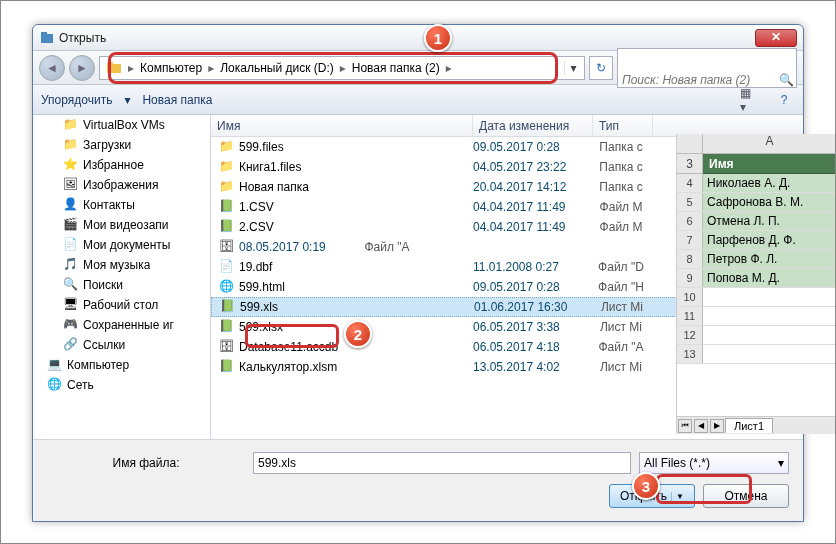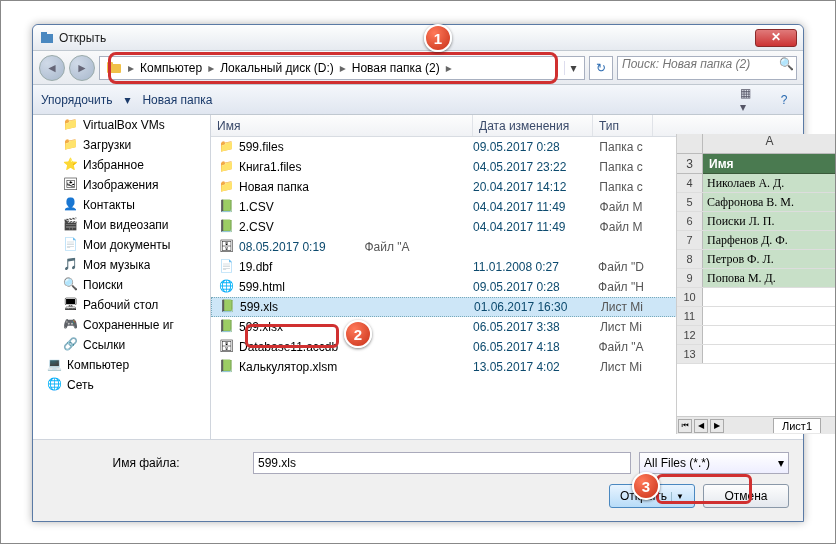--- a/index.html
+++ b/index.html
@@ -17,21 +17,21 @@
 
 
 .navbar { height: 34px; background: linear-gradient(to bottom, #f8f9fa, #e8ebf0); border-bottom: 1px solid #c0c8d0; display: flex; align-items: center; padding: 4px 6px; gap: 4px; }
 .navbtn { width: 26px; height: 26px; border-radius: 50%; background: radial-gradient(circle at 30% 30%, #d0dae8, #a8b8cc); border: 1px solid #9aa; display: flex; align-items: center; justify-content: center; color: #667; cursor: pointer; }
 .crumb-wrap { flex: 1; height: 24px; border: 1px solid #a8b0c0; background: #fff; display: flex; align-items: center; padding: 0 2px; position: relative; }
 .crumb-icon { width: 16px; height: 16px; margin: 0 4px; }
 .crumb { padding: 0 4px; color: #000; cursor: pointer; }
 .crumb-sep { color: #666; padding: 0 2px; }
 .crumb-dd { width: 18px; text-align: center; color: #444; border-left: 1px solid #dde; cursor: pointer; }
 .refresh { width: 24px; height: 24px; border: 1px solid #a8b0c0; background: #fff; display: flex; align-items: center; justify-content: center; color: #2a6ab0; cursor: pointer; }
-.search { width: 180px; height: 24px; border: 1px solid #a8b0c0; background: #fff; display: flex; align-items: flex-start; padding: 0 4px; }
+.search { width: 180px; height: 40px; border: 1px solid #a8b0c0; background: #fff; display: flex; align-items: flex-end; padding: 0 4px; }
 .search input { border: none; outline: none; flex: 1; color: #888; font-style: italic; background: transparent; }
 .search .sicon { color: #2a6ab0; }
 
 
 .toolbar { height: 30px; background: linear-gradient(to bottom, #f4f7fb, #e0e6f0); border-bottom: 1px solid #c0c8d0; display: flex; align-items: center; padding: 0 8px; gap: 12px; }
 .toolbar .titem { color: #1a3a6a; cursor: pointer; }
 .toolbar .spacer { flex: 1; }
 .tbicon { width: 22px; height: 20px; border: 1px solid transparent; display: flex; align-items: center; justify-content: center; color: #556; cursor: pointer; }
 
 
@@ -71,23 +71,23 @@
 .excel { position: absolute; right: 0; top: 134px; width: 160px; height: 300px; background: #fff; border-left: 1px solid #ccc; }
 .excel .colhdr { height: 20px; background: #e8e8e8; border-bottom: 1px solid #bbb; display: flex; }
 .excel .colhdr div:first-child { width: 26px; border-right: 1px solid #bbb; }
 .excel .colhdr div:last-child { flex: 1; text-align: center; color: #444; }
 .excel .xhdr { height: 20px; display: flex; }
 .excel .xhdr .rn { width: 26px; background: #e8e8e8; border-right: 1px solid #bbb; border-bottom: 1px solid #bbb; text-align: center; color: #444; line-height: 20px; }
 .excel .xhdr .xh { flex: 1; background: #4a7a50; color: #fff; font-weight: bold; padding: 0 6px; line-height: 20px; border-bottom: 1px solid #3a5a3a; }
 .excel .xrow { height: 19px; display: flex; border-bottom: 1px solid #ddd; }
 .excel .xrow .rn { width: 26px; background: #e8e8e8; border-right: 1px solid #bbb; text-align: center; color: #444; line-height: 19px; font-size: 11px; }
 .excel .xrow .xc { flex: 1; padding: 0 4px; line-height: 19px; }
-.excel .xrow .xc.g { background: #c8e0c8; font-family: Liberation Serif, serif; }
+.excel .xrow .xc.g { background: #c8e0c8; }
 .excel .scrollbar { position: absolute; bottom: 0; left: 0; right: 0; height: 18px; background: #e8e8e8; border-top: 1px solid #ccc; display: flex; align-items: center; }
-.excel .sheet-tab { background: #fff; border: 1px solid #aaa; border-bottom: none; padding: 1px 8px; margin-left: 48px; font-size: 11px; }
+.excel .sheet-tab { background: #fff; border: 1px solid #aaa; border-bottom: none; padding: 1px 8px; font-size: 11px; }
 .excel .sbtn { width: 14px; height: 14px; border: 1px solid #aaa; margin: 0 1px; text-align: center; font-size: 8px; line-height: 12px; cursor: pointer; }
 
 
 .anno-box1 { position: absolute; left: 108px; top: 52px; width: 450px; height: 32px; border: 3px solid #d03030; border-radius: 8px; pointer-events: none; }
 .anno-box2 { position: absolute; left: 245px; top: 324px; width: 94px; height: 24px; border: 3px solid #d03030; border-radius: 6px; pointer-events: none; }
 .anno-box3 { position: absolute; left: 656px; top: 474px; width: 96px; height: 30px; border: 3px solid #d03030; border-radius: 6px; pointer-events: none; }
 .badge { position: absolute; width: 28px; height: 28px; border-radius: 50%; background: radial-gradient(circle at 35% 30%, #ff7a5a, #c83018); border: 2px solid #fff; box-shadow: 0 1px 3px rgba(0,0,0,0.5); color: #fff; font-weight: bold; font-size: 15px; display: flex; align-items: center; justify-content: center; pointer-events: none; }
 .badge1 { left: 424px; top: 24px; }
 .badge2 { left: 344px; top: 320px; }
 .badge3 { left: 632px; top: 472px; }
@@ -319,21 +319,21 @@
       <div class="xrow">
         <div class="rn">4</div>
         <div class="xc g">Николаев А. Д.</div>
       </div>
       <div class="xrow">
         <div class="rn">5</div>
         <div class="xc g">Сафронова В. М.</div>
       </div>
       <div class="xrow">
         <div class="rn">6</div>
-        <div class="xc g">Поиски Л. П.</div>
+        <div class="xc g">Отмена Л. П.</div>
       </div>
       <div class="xrow">
         <div class="rn">7</div>
         <div class="xc g">Парфенов Д. Ф.</div>
       </div>
       <div class="xrow">
         <div class="rn">8</div>
         <div class="xc g">Петров Ф. Л.</div>
       </div>
       <div class="xrow">

